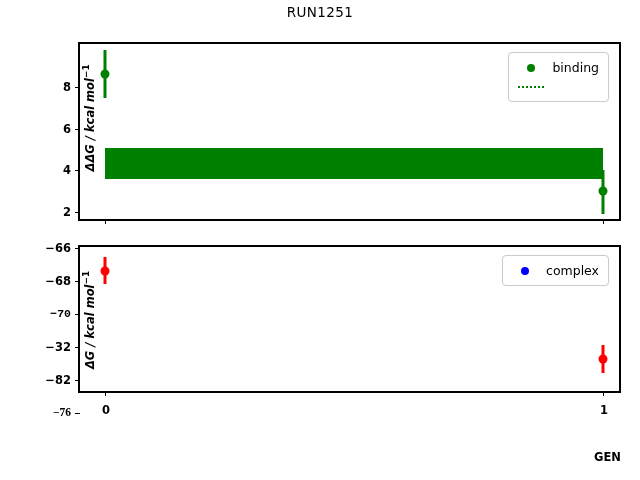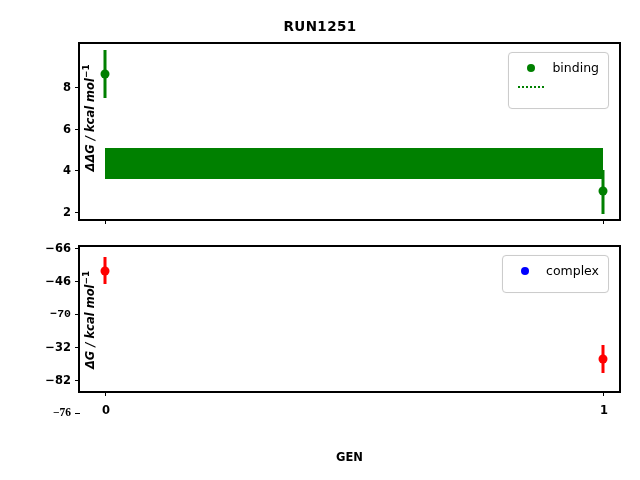--- a/index.html
+++ b/index.html
@@ -19,25 +19,25 @@
     position: relative;
     width: 640px;
     height: 480px;
     background: #ffffff;
   }
 
   
   .fig-title {
     position: absolute;
     left: 0;
-    top: 18px;
+    top: 4px;
     width: 640px;
     text-align: center;
     font-size: 13.5px;
-    font-weight: bold;
+    font-weight: normal;
     letter-spacing: 0.4px;
   }
 
   
   .axes {
     position: absolute;
     box-sizing: border-box;
     border: 2.0px solid #000000;
     background: #ffffff;
     overflow: visible;
@@ -97,21 +97,21 @@
     text-align: center;
   }
   #ylabel-top    { left: -66px; top: 66px;  width: 150px; }
   #ylabel-bottom { left: -66px; top: 65px;  width: 150px; }
 
   .xlabel {
     position: absolute;
     left: 78px;
     top: 450px;
     width: 543px;
-    text-align: center;
+    text-align: right;
     font-size: 11.5px;
     font-weight: bold;
   }
 
   
   .errbar {
     position: absolute;
     width: 3px;
     transform: translateX(-50%);
   }
@@ -126,21 +126,21 @@
     position: absolute;
   }
 
   
   .legend {
     position: absolute;
     box-sizing: border-box;
     background: #ffffff;
     border: 1px solid #cccccc;
     border-radius: 4px;
-    padding: 5px 9px 12px 7px;
+    padding: 5px 9px 5px 7px;
     box-shadow: 0 0 0 0.6px rgba(0,0,0,0.02);
   }
   .legend-row {
     display: flex;
     align-items: center;
     height: 19px;
   }
   .legend-key {
     width: 30px;
     display: flex;
@@ -223,21 +223,21 @@
 
     <div class="ylabel" id="ylabel-top"><span class="ital">ΔΔG / kcal mol</span><span class="sup">−1</span></div>
   </div>
 
   <div class="axes" id="axes-bottom">
 
     <div class="ytick" style="top:0.5px;">
       <span class="ytick-label">−66</span>
     </div>
     <div class="ytick" style="top:33.5px;">
-      <span class="ytick-label">−46</span>
+      <span class="ytick-label">−68</span>
     </div>
     <div class="ytick" style="top:66.5px;font-family:Liberation Mono, monospace;">
       <span class="ytick-label">−70</span>
     </div>
     <div class="ytick" style="top:99.5px;">
       <span class="ytick-label">−32</span>
     </div>
     <div class="ytick" style="top:132.5px;">
       <span class="ytick-label">−82</span>
     </div>

